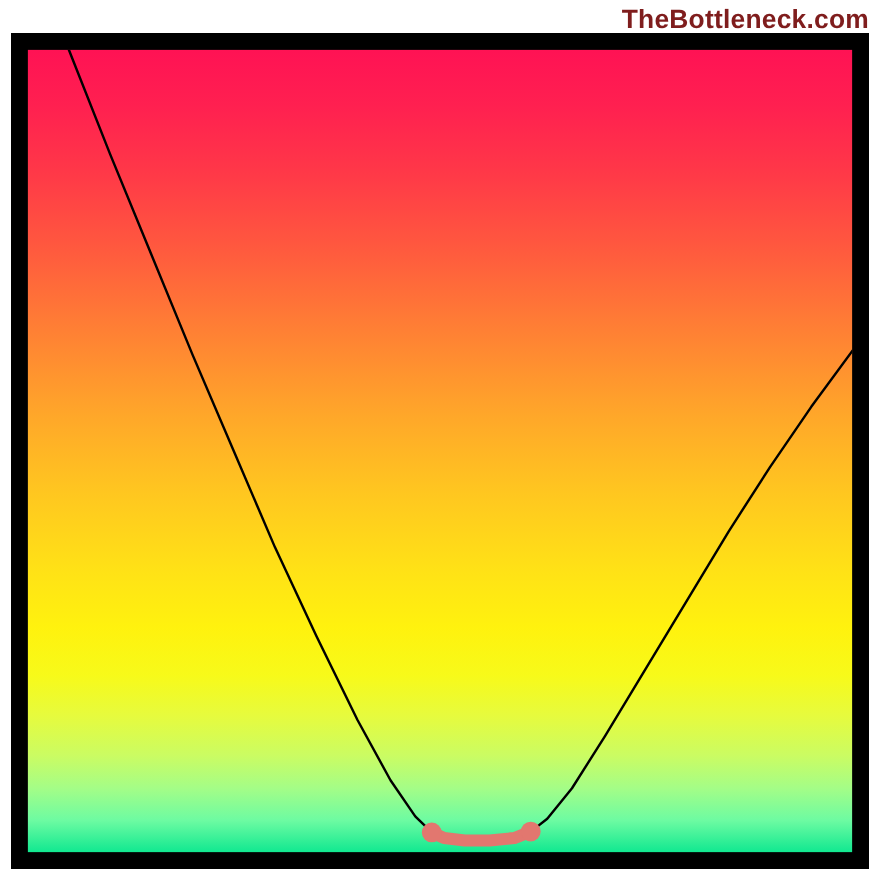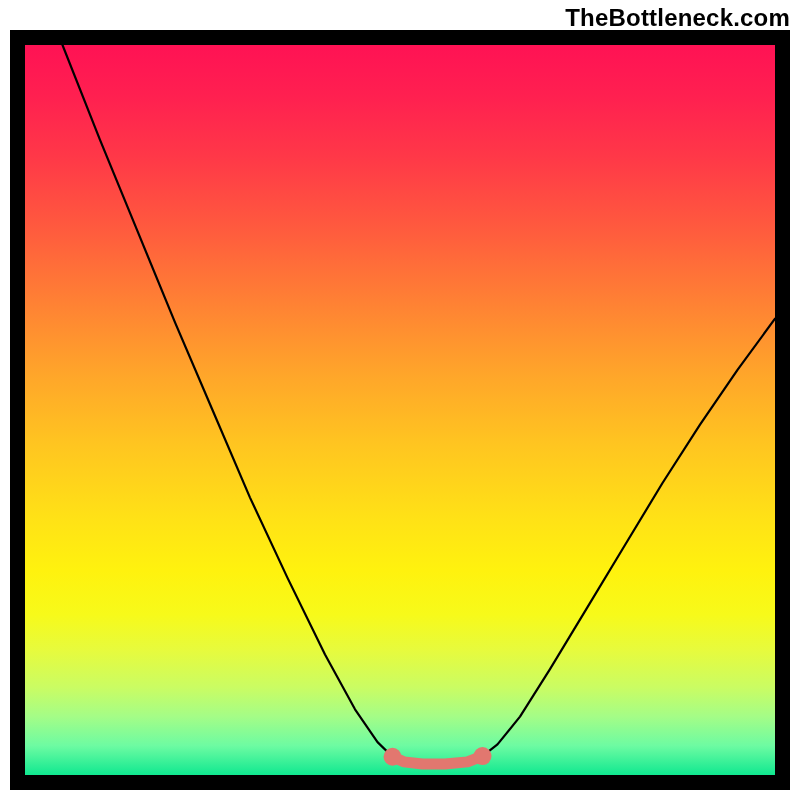--- a/index.html
+++ b/index.html
@@ -15,21 +15,21 @@
     position: relative;
     width: 800px;
     height: 800px;
   }
   .watermark {
     position: absolute;
     top: 4px;
     right: 10px;
     font-size: 24px;
     font-weight: bold;
-    color: #000000;
+    color: #7f1d1d;
     z-index: 10;
     letter-spacing: 0.2px;
   }
   .plot-outer {
     position: absolute;
     top: 30px;
     left: 10px;
     width: 780px;
     height: 760px;
     background: #000000;

